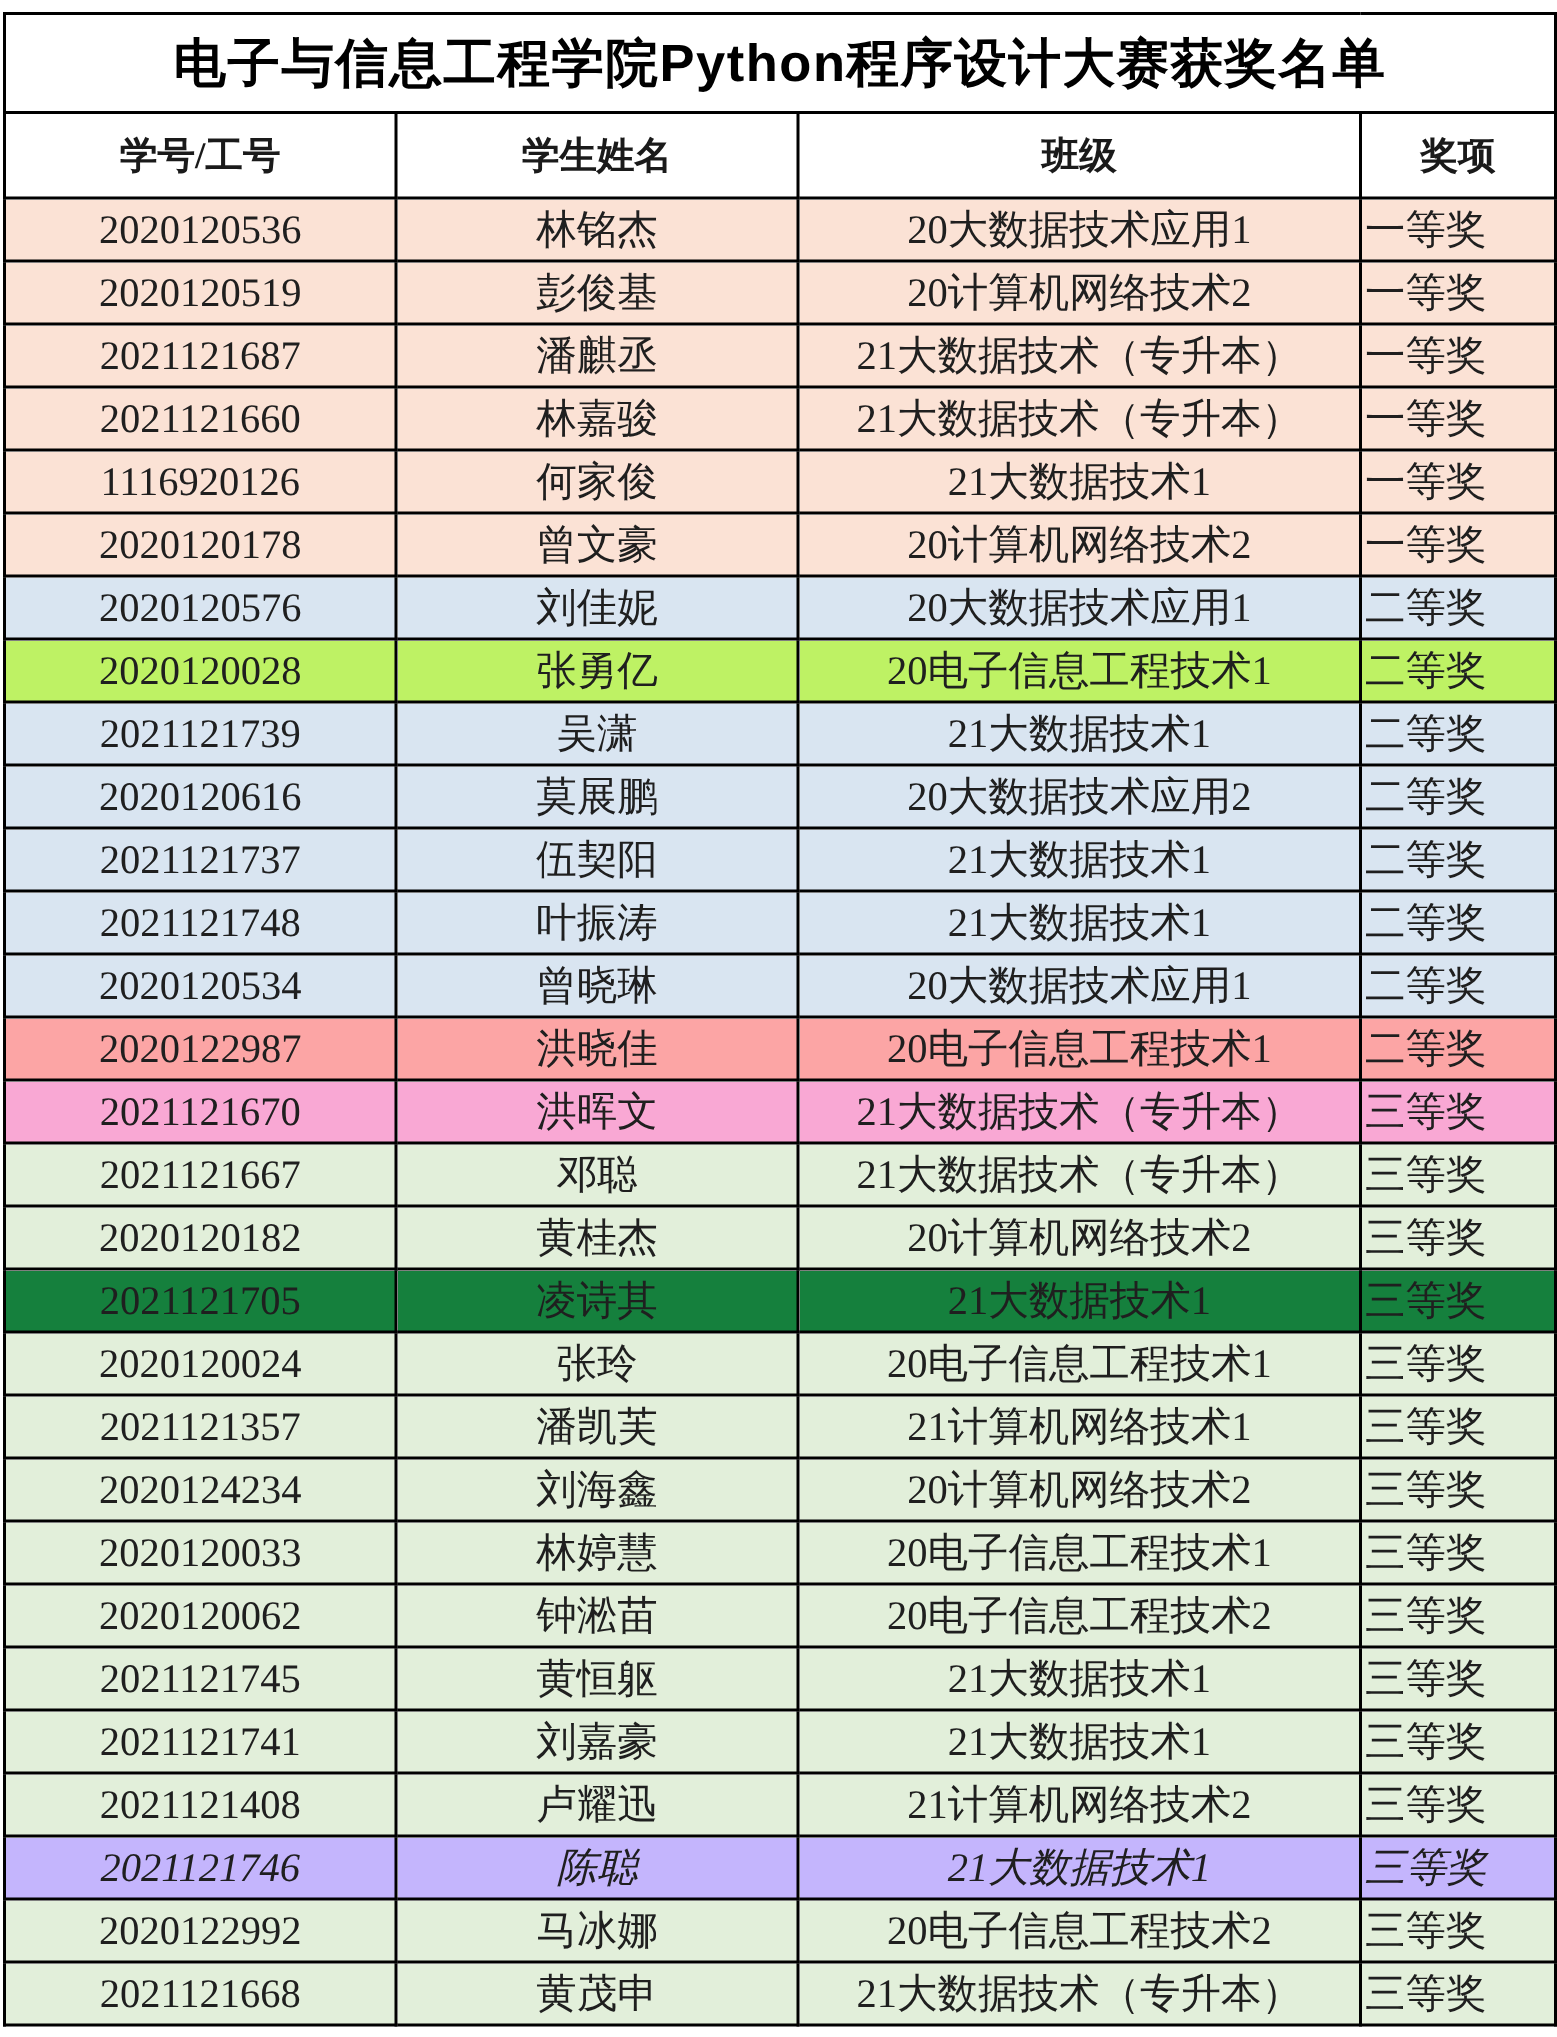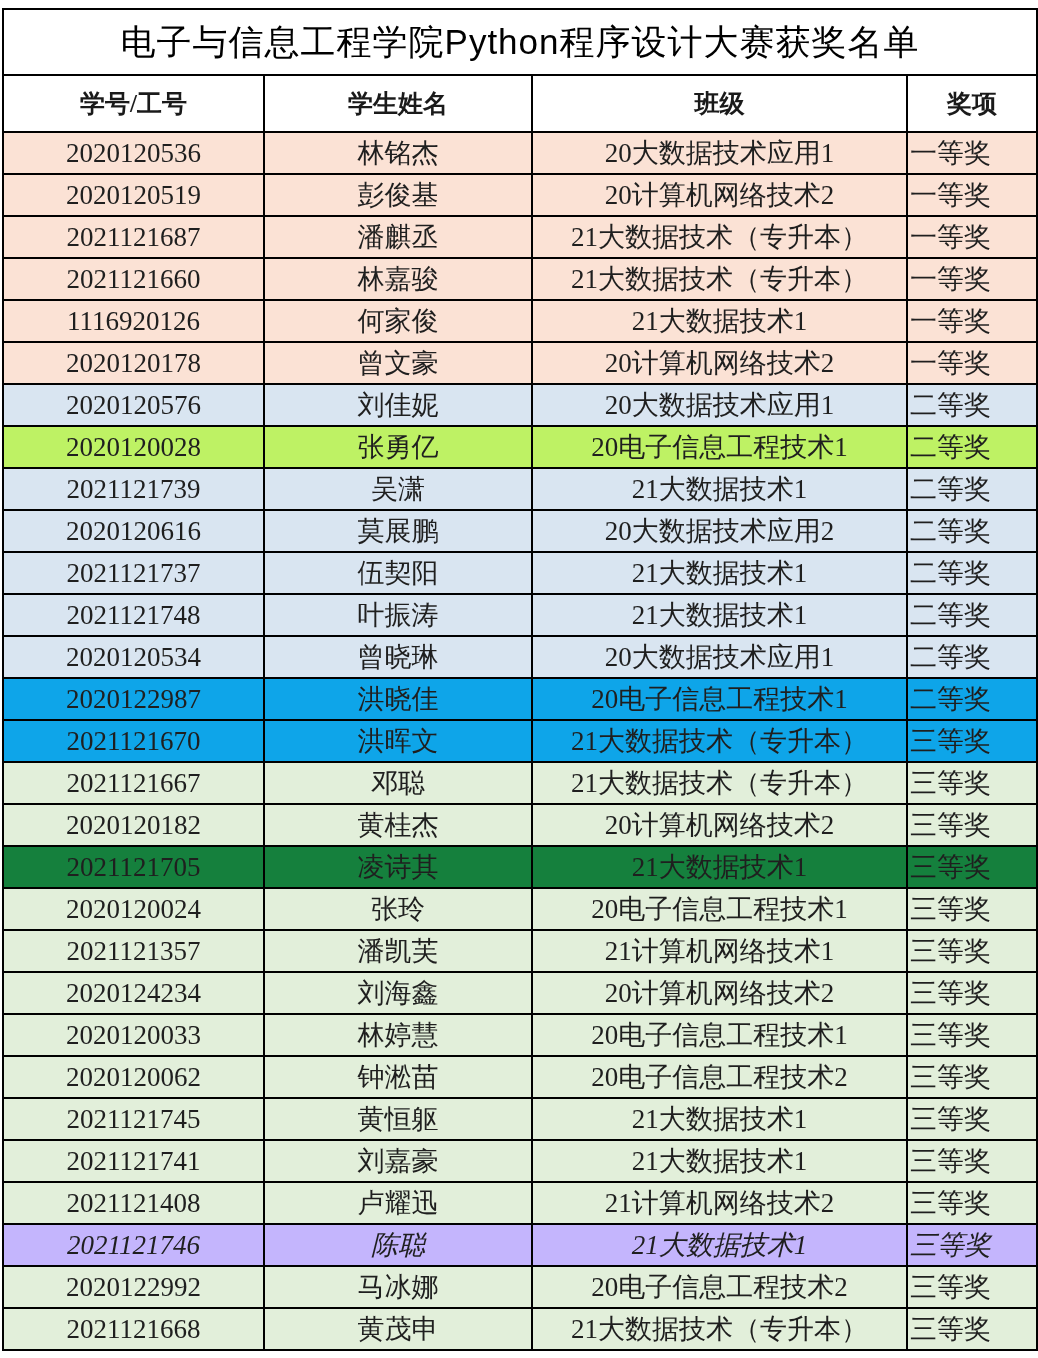--- a/index.html
+++ b/index.html
@@ -18,21 +18,21 @@
   .award-table td, .award-table th {
     border: 2px solid #000000;
     overflow: hidden;
     white-space: nowrap;
     padding: 0;
   }
   .title-cell {
     height: 66px;
     background: #ffffff;
     font-family: "Liberation Sans", "DejaVu Sans", sans-serif;
-    font-weight: normal;
+    font-weight: bold;
     font-size: 35px;
     letter-spacing: 1px;
     text-align: center;
     color: #000000;
   }
   th.col-header {
     height: 57px;
     background: #ffffff;
     font-size: 25px;
     font-weight: bold;
@@ -145,27 +145,27 @@
           <td>叶振涛</td>
           <td>21大数据技术1</td>
           <td class="award-cell">二等奖</td>
         </tr>
         <tr style="background: rgb(217, 229, 241);">
           <td>2020120534</td>
           <td>曾晓琳</td>
           <td>20大数据技术应用1</td>
           <td class="award-cell">二等奖</td>
         </tr>
-        <tr style="background: #0ea5e9;">
+        <tr style="background: #fca5a5;">
           <td>2020122987</td>
           <td>洪晓佳</td>
           <td>20电子信息工程技术1</td>
           <td class="award-cell">二等奖</td>
         </tr>
-        <tr style="background: #0ea5e9;">
+        <tr style="background: #f9a8d4;">
           <td>2021121670</td>
           <td>洪晖文</td>
           <td>21大数据技术（专升本）</td>
           <td class="award-cell">三等奖</td>
         </tr>
         <tr style="background: rgb(226, 239, 218);">
           <td>2021121667</td>
           <td>邓聪</td>
           <td>21大数据技术（专升本）</td>
           <td class="award-cell">三等奖</td>

